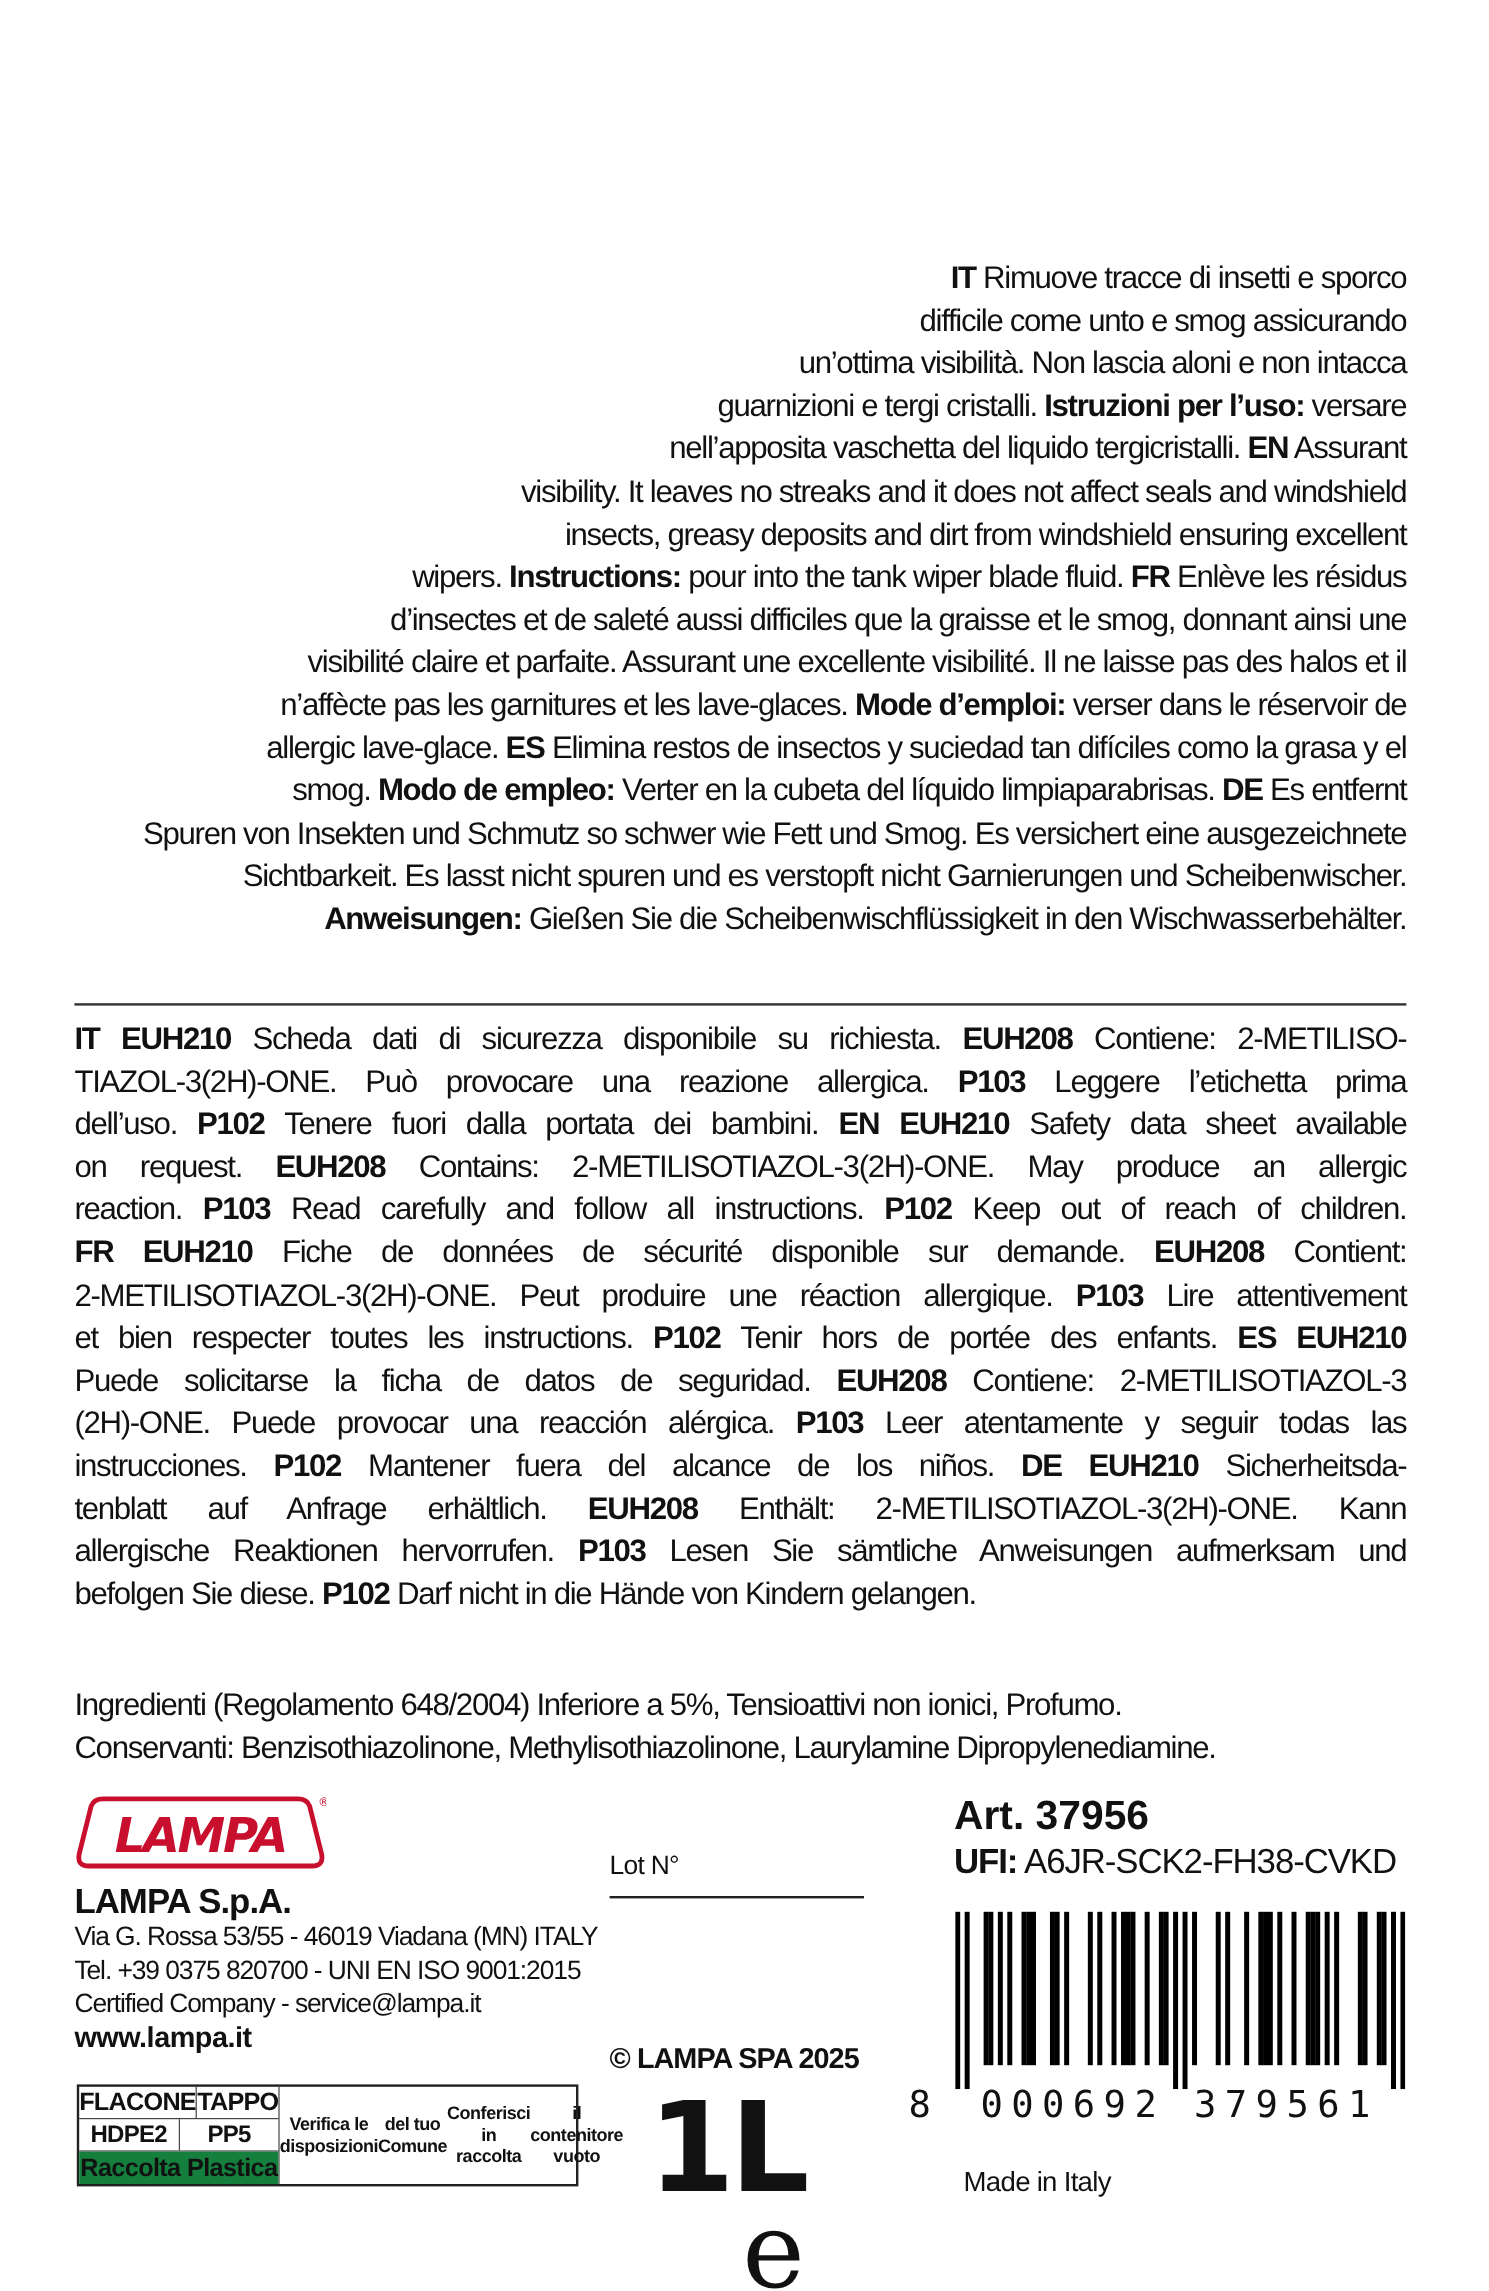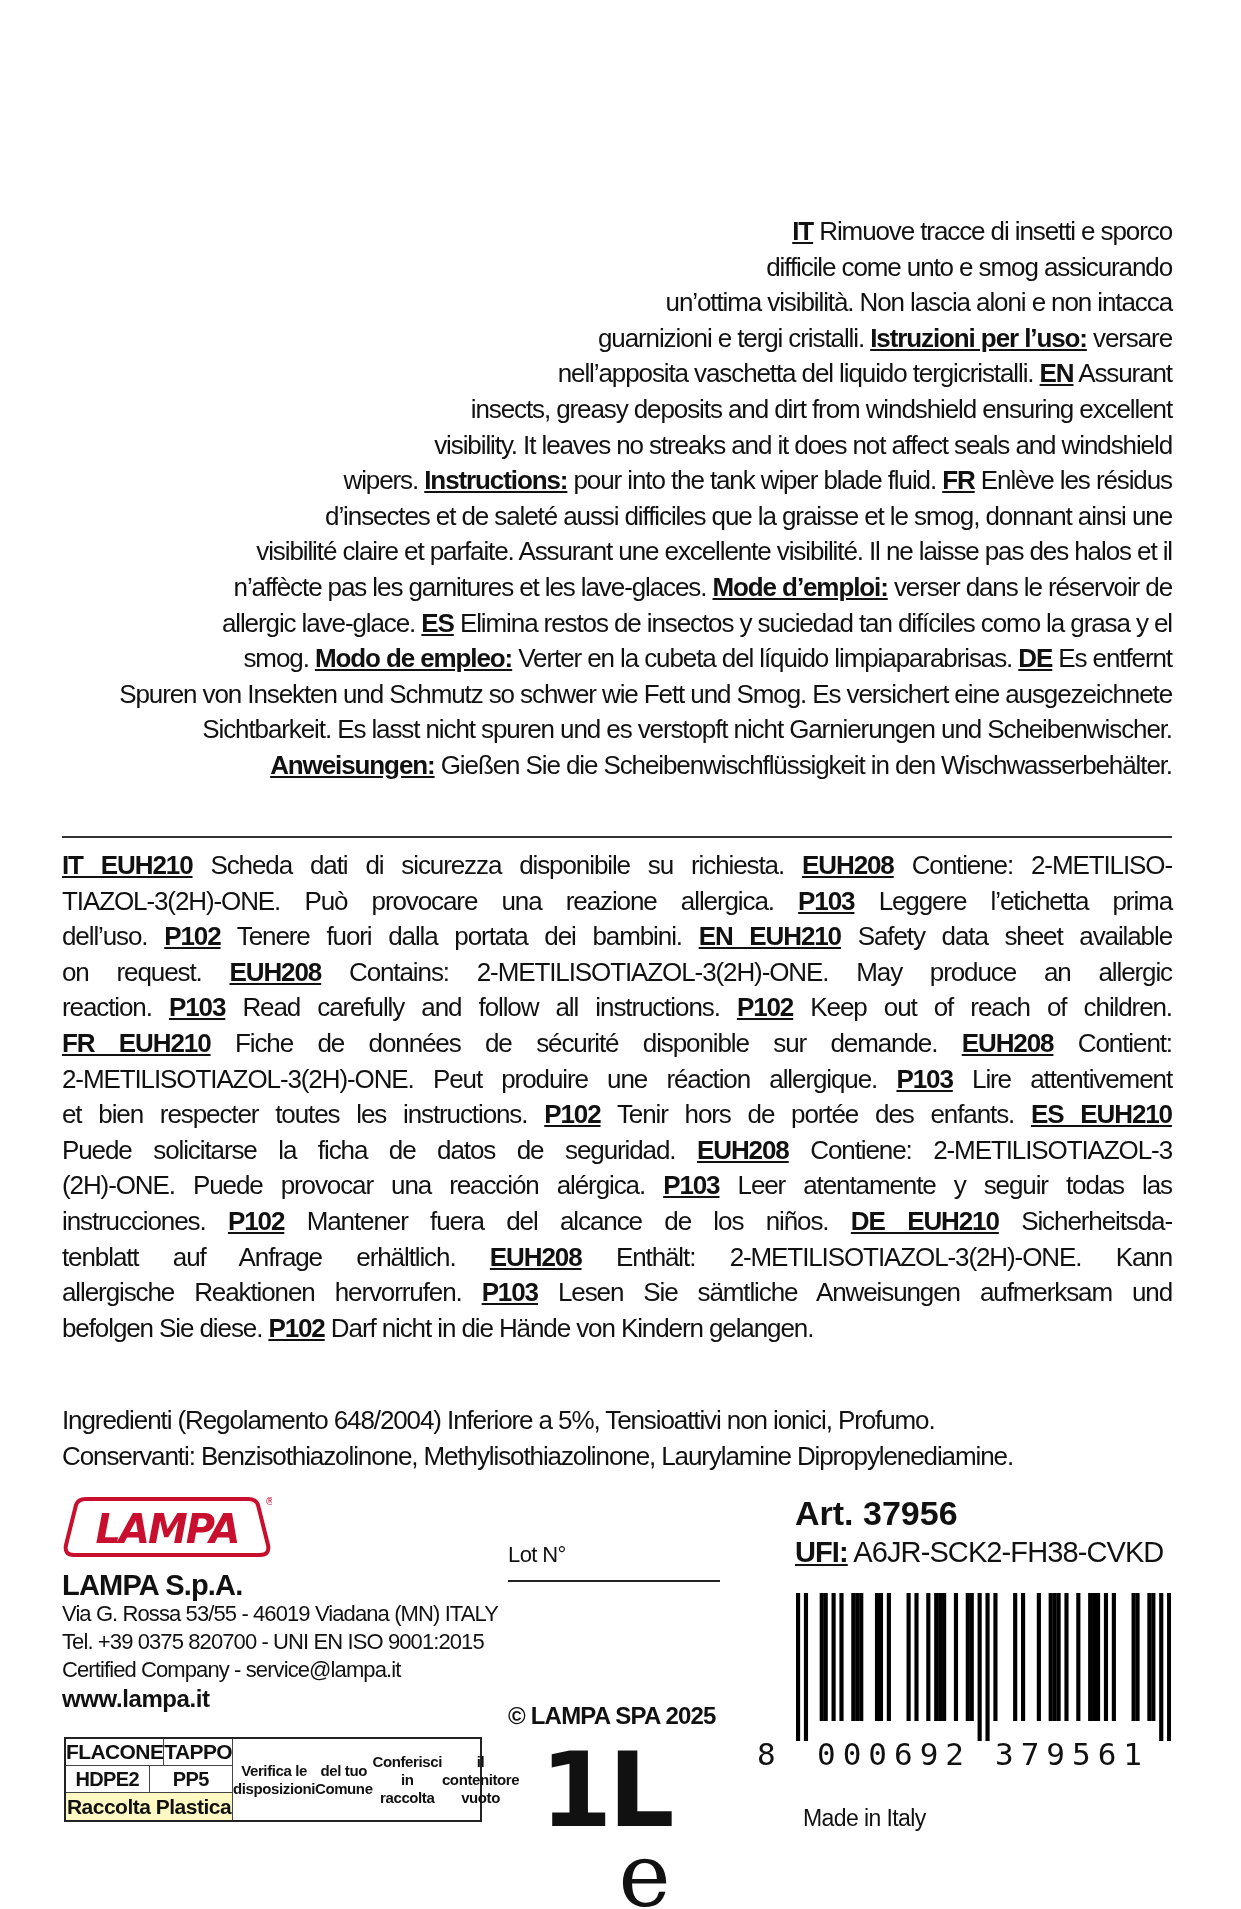--- a/index.html
+++ b/index.html
@@ -5,21 +5,21 @@
     * { box-sizing: border-box; margin: 0; padding: 0; }
     html, body { width: 1241px; height: 1909px; background: #ffffff; overflow: hidden; }
     body { position: relative; font-family: "Liberation Sans", sans-serif; color: #111; }
 
     
     #desc { position: absolute; left: 60px; top: 214px; width: 1112px; }
     #desc .line {
       font-size: 26px; line-height: 35.6px; text-align: right; white-space: nowrap;
       letter-spacing: -1.1px; transform-origin: right center;
     }
-    b, .b { font-weight: bold; text-decoration: underline; }
+    b, .b { font-weight: bold; }
 
     #rule { position: absolute; left: 62px; top: 836px; width: 1110px; height: 2px; background: #333; }
 
     #safety { position: absolute; left: 62px; top: 848px; width: 1110px; }
     #safety .line {
       font-size: 26px; line-height: 35.6px; white-space: nowrap; text-align: justify;
       text-align-last: justify; letter-spacing: -1.1px;
     }
     #safety .line.last { text-align-last: left; }
 
@@ -34,21 +34,21 @@
     #company .line { font-size: 22px; line-height: 28px; letter-spacing: -0.9px; white-space: nowrap; }
     #company .web { font-size: 24px; font-weight: bold; line-height: 30px; letter-spacing: -0.4px; }
 
     
     #recycle { position: absolute; left: 64px; top: 1737px; width: 418px; height: 85px; border: 2px solid #222; display: flex; }
     #recycle .left { width: 219px; display: flex; flex-direction: column; border-right: 1.5px solid #444; }
     #recycle .row { display: flex; height: 27px; border-bottom: 1.5px solid #444; }
     #recycle .cell { flex: 1; display: flex; align-items: center; justify-content: center; font-weight: bold; font-size: 20px; letter-spacing: -0.6px; }
     #recycle .cell + .cell { border-left: 1.5px solid #444; }
     #recycle .row1 .cell { font-weight: bold; font-size: 21px; }
-    #recycle .yellow { flex: 1; background: #fef9c3; display: flex; align-items: center; justify-content: center; font-weight: bold; font-size: 21px; letter-spacing: -0.5px; }
+    #recycle .yellow { flex: 1; background: #15803d; display: flex; align-items: center; justify-content: center; font-weight: bold; font-size: 21px; letter-spacing: -0.5px; }
     #recycle .right { flex: 1; display: flex; flex-direction: row; align-items: center; justify-content: center; font-weight: bold; font-size: 15px; line-height: 18px; text-align: center; letter-spacing: -0.4px; }
 
     
     #lot-label { position: absolute; left: 508px; top: 1542px; font-size: 22px; letter-spacing: -0.6px; }
     #lot-line { position: absolute; left: 508px; top: 1580px; width: 212px; height: 2px; background: #222; }
 
     #copyright { position: absolute; left: 508px; top: 1702px; font-size: 24px; font-weight: bold; letter-spacing: -0.8px; white-space: nowrap; }
 
     #volume { position: absolute; left: 540px; top: 1745px; height: 90px; display: flex; align-items: flex-end; flex-direction: column; }
     #volume .num { font-family: "DejaVu Sans", sans-serif; font-weight: bold; font-size: 104px; line-height: 90px; letter-spacing: -4px; }
@@ -67,22 +67,22 @@
   </style>
 </head>
 <body>
 
 <div id="desc">
     <div class="line"><span class="b">IT</span><span>  Rimuove tracce di insetti e sporco </span></div>
     <div class="line"><span>difficile  come  unto  e  smog  assicurando </span></div>
     <div class="line"><span>un’ottima visibilità. Non lascia aloni e non intacca </span></div>
     <div class="line"><span>guarnizioni e tergi cristalli. </span><span class="b">Istruzioni per l’uso:</span><span> versare</span></div>
     <div class="line"><span>nell’apposita vaschetta del liquido tergicristalli. </span><span class="b">EN</span><span>   Assurant</span></div>
+    <div class="line"><span>visibility. It leaves no streaks and it does not affect seals and windshield</span></div>
     <div class="line"><span>insects, greasy deposits and dirt from windshield ensuring excellent</span></div>
-    <div class="line"><span>visibility. It leaves no streaks and it does not affect seals and windshield</span></div>
     <div class="line"><span>wipers. </span><span class="b">Instructions:</span><span> pour into the tank wiper blade fluid. </span><span class="b">FR</span><span>  Enlève les résidus</span></div>
     <div class="line"><span>d’insectes et de saleté aussi difficiles que la graisse et le smog, donnant ainsi une</span></div>
     <div class="line"><span>visibilité claire et parfaite. Assurant une excellente visibilité. Il ne laisse pas des halos et il</span></div>
     <div class="line"><span>n’affècte pas les garnitures et les lave-glaces. </span><span class="b">Mode d’emploi:</span><span> verser dans le réservoir de</span></div>
     <div class="line"><span>allergic lave-glace. </span><span class="b">ES</span><span>   Elimina restos de insectos y suciedad tan difíciles como la grasa y el</span></div>
     <div class="line"><span>smog. </span><span class="b">Modo de empleo:</span><span> Verter en la cubeta del líquido limpiaparabrisas. </span><span class="b">DE</span><span>   Es entfernt</span></div>
     <div class="line"><span>Spuren von Insekten und Schmutz so schwer wie Fett und Smog. Es versichert eine ausgezeichnete</span></div>
     <div class="line"><span>Sichtbarkeit. Es lasst nicht spuren und es verstopft nicht Garnierungen und Scheibenwischer.</span></div>
     <div class="line"><span class="b">Anweisungen:</span><span> Gießen Sie die Scheibenwischflüssigkeit in den Wischwasserbehälter.</span></div>
   </div>

